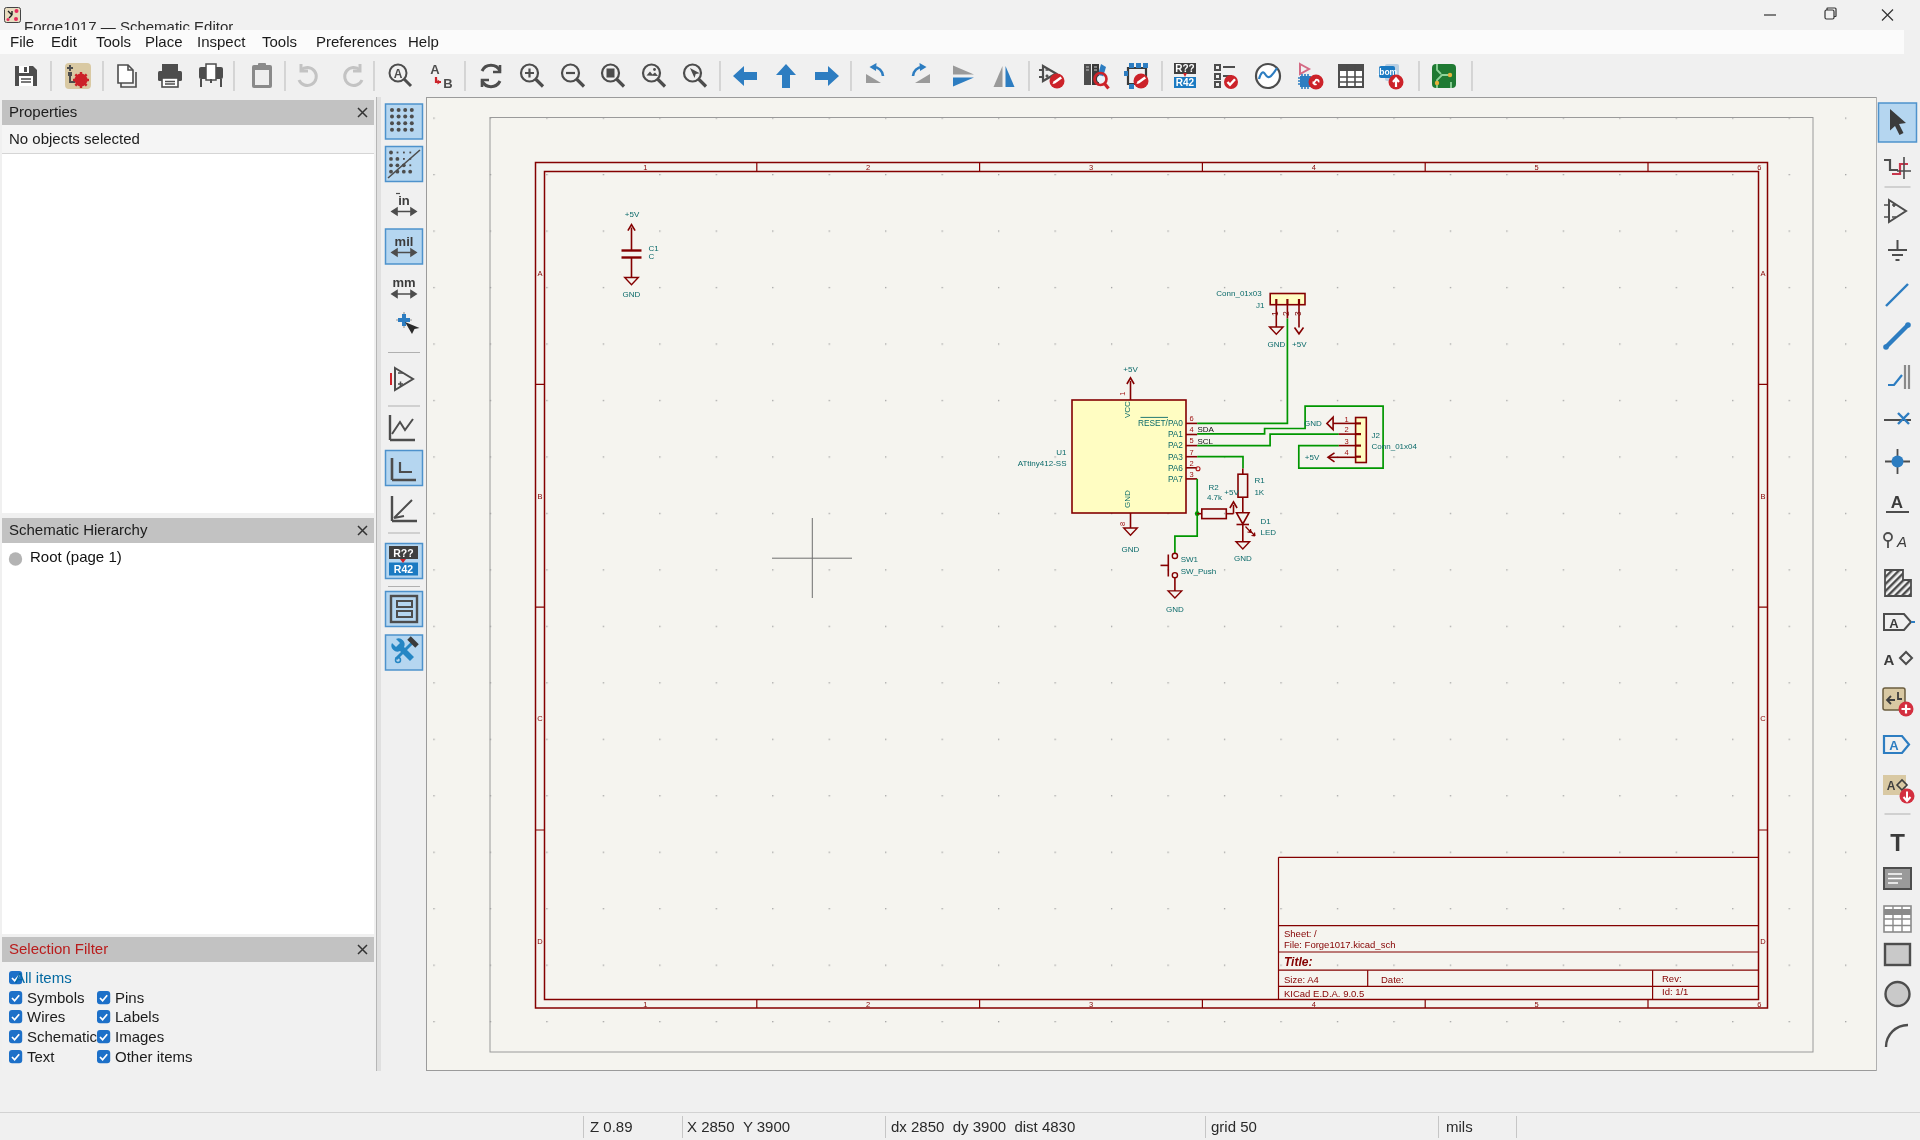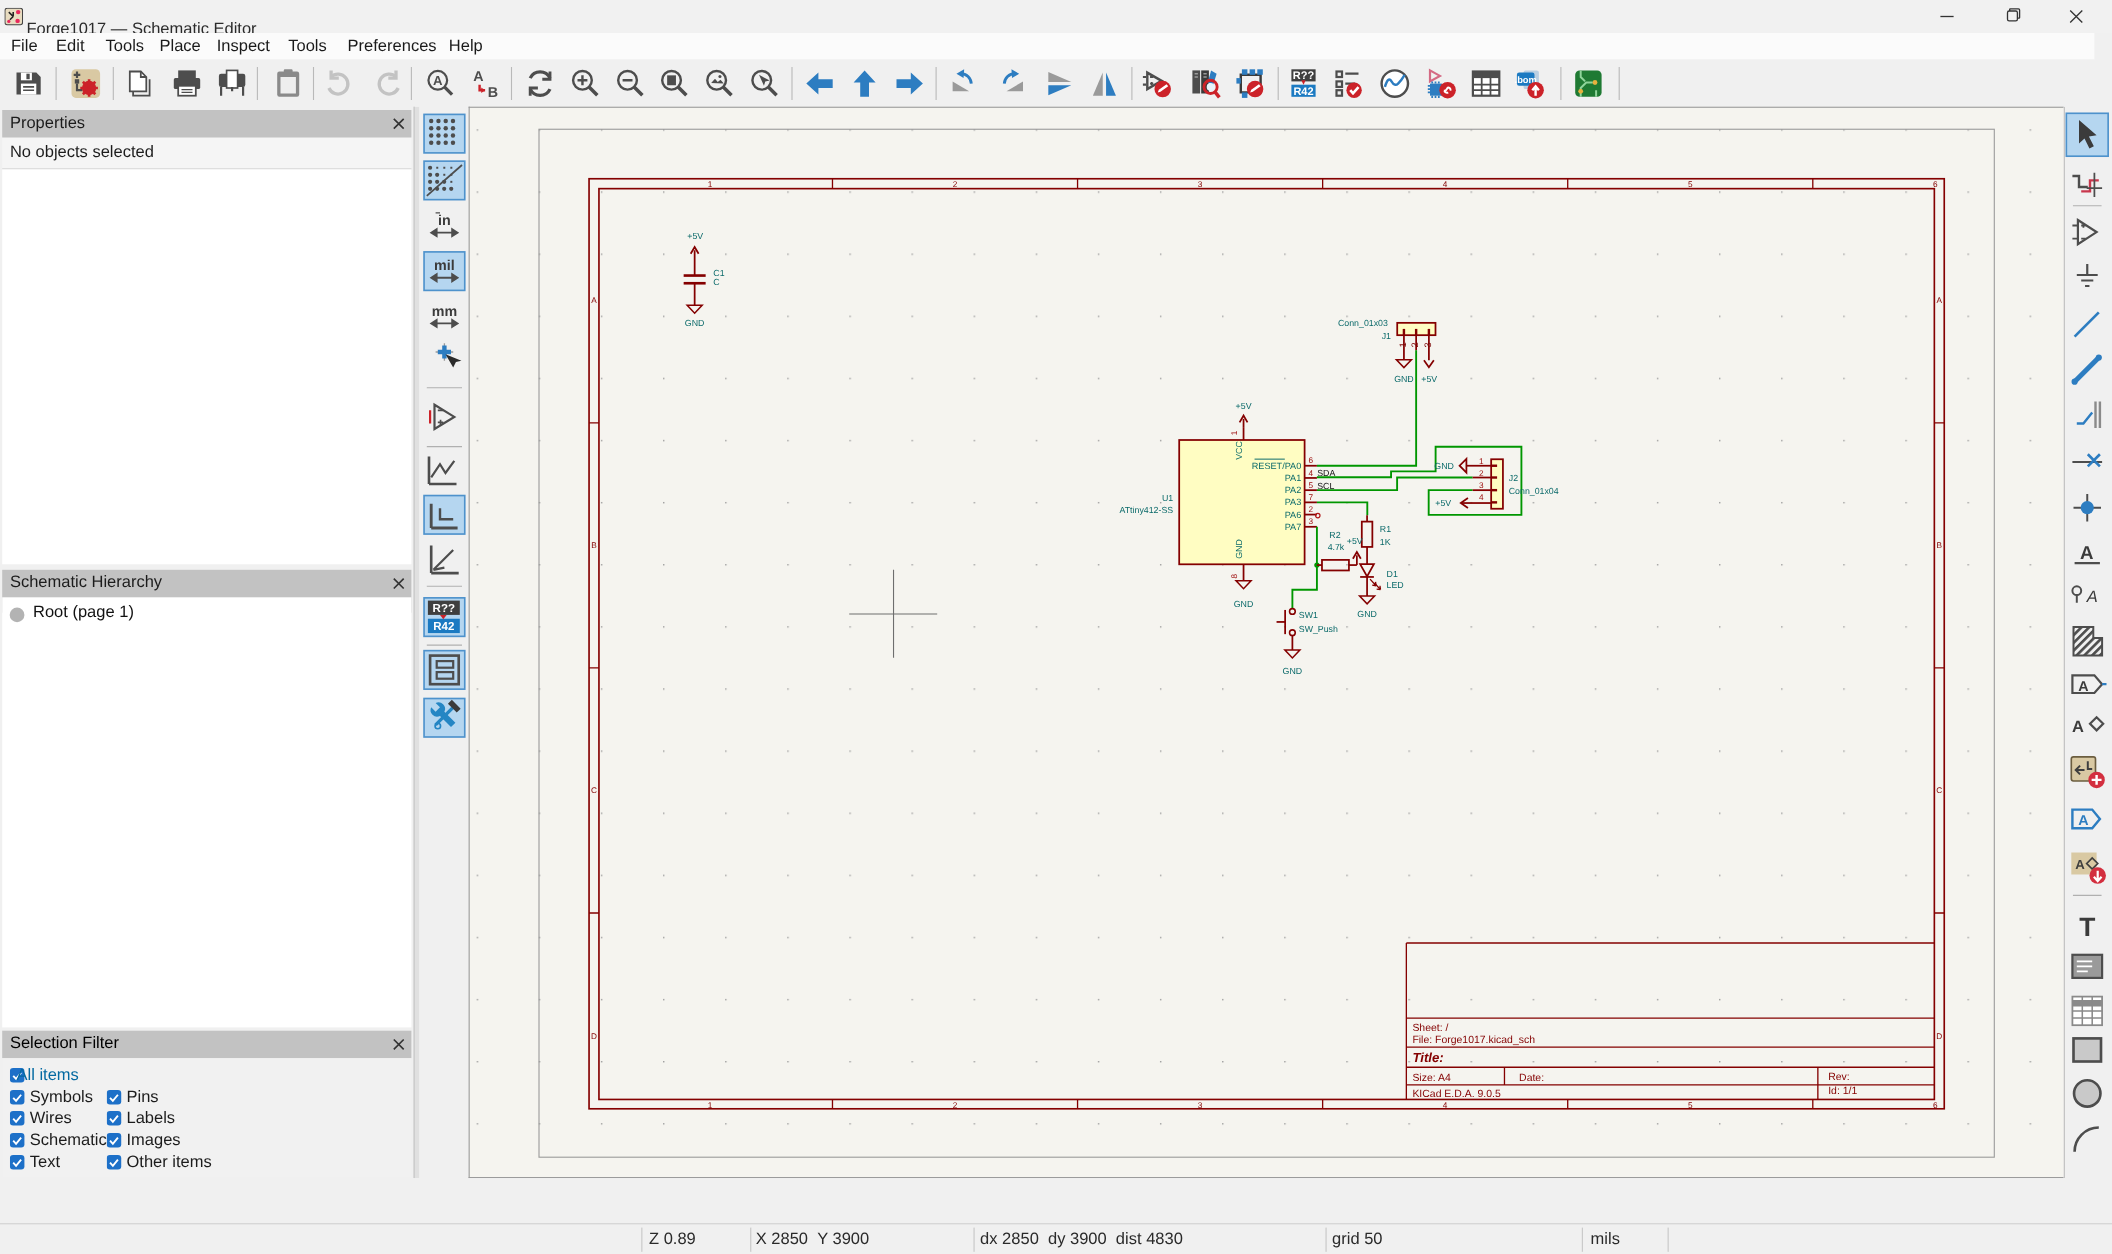--- a/index.html
+++ b/index.html
@@ -253,21 +253,21 @@
     <div class="abs" style="left:2px;top:57px;width:372px;height:359px;background:#ffffff"></div>
     <div class="abs" style="left:2px;top:421px;width:372px;height:39px;background:#c2c2c2;color:#1c1c1c;font-size:15px;line-height:24px;padding-left:7px">Schematic Hierarchy<svg width="11" height="11" style="position:absolute;right:6px;top:7px">
         <path d="M1 1 L10 10 M10 1 L1 10" stroke="#333" stroke-width="1.5"></path>
       </svg></div>
     <div class="abs" style="left:2px;top:445.5px;width:372px;height:391px;background:#ffffff">
       <svg width="30" height="30" style="position:absolute;left:0;top:2px">
         <circle cx="13.5" cy="14" r="6.7" fill="#b3b3b3"></circle>
       </svg>
       <span class="abs" style="left:28px;top:5px;font-size:15px;font-weight:normal;color:#111">Root (page 1)</span>
     </div>
-    <div class="abs" style="left:2px;top:840px;width:372px;height:24.5px;background:#c2c2c2;color:#000000;font-size:15px;line-height:24px;padding-left:7px">Selection Filter<svg width="11" height="11" style="position:absolute;right:6px;top:7px">
+    <div class="abs" style="left:2px;top:840px;width:372px;height:24.5px;background:#c2c2c2;color:#b91c1c;font-size:15px;line-height:24px;padding-left:7px">Selection Filter<svg width="11" height="11" style="position:absolute;right:6px;top:7px">
         <path d="M1 1 L10 10 M10 1 L1 10" stroke="#333" stroke-width="1.5"></path>
       </svg></div>
     <div class="abs" style="left:2px;top:864.5px;width:372px;height:108.5px;background:#f1f1f1">
       <svg width="14" height="14" style="position:absolute;left:7px;top:9.2px">
         <rect width="13.2" height="13.2" rx="3" fill="#1d70c8"></rect>
         <path d="M3 7 l2.6 2.8 4.6-5.6" stroke="#fff" stroke-width="1.7" fill="none"></path>
       </svg>
       <span class="abs" style="left:13px;top:7.2px;font-size:15px;color:#0369a1">All items</span>
       <svg width="14" height="14" style="position:absolute;left:7px;top:29.1px">
         <rect width="13.2" height="13.2" rx="3" fill="#1d70c8"></rect>

